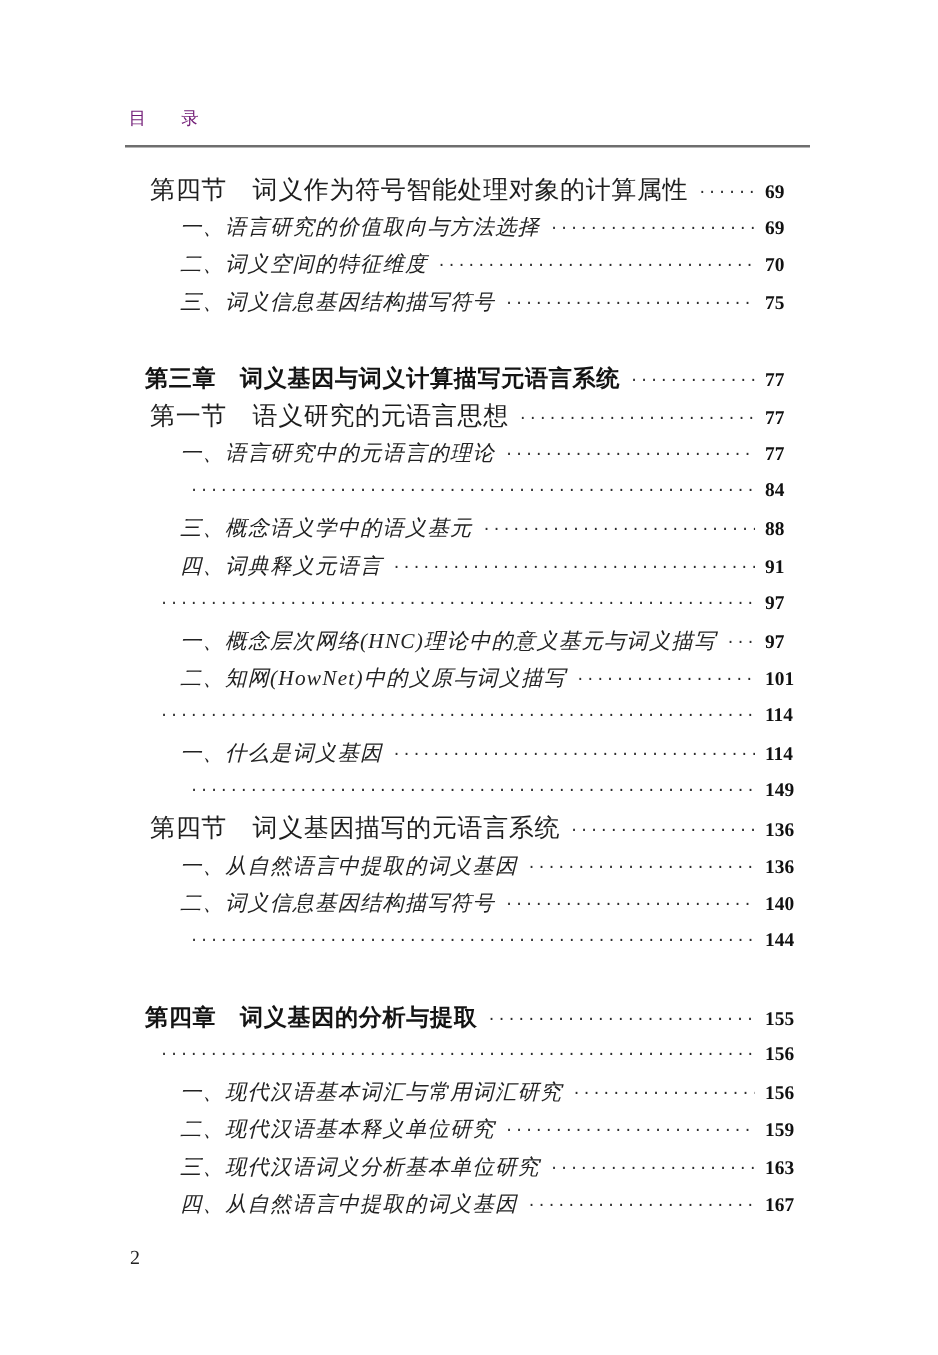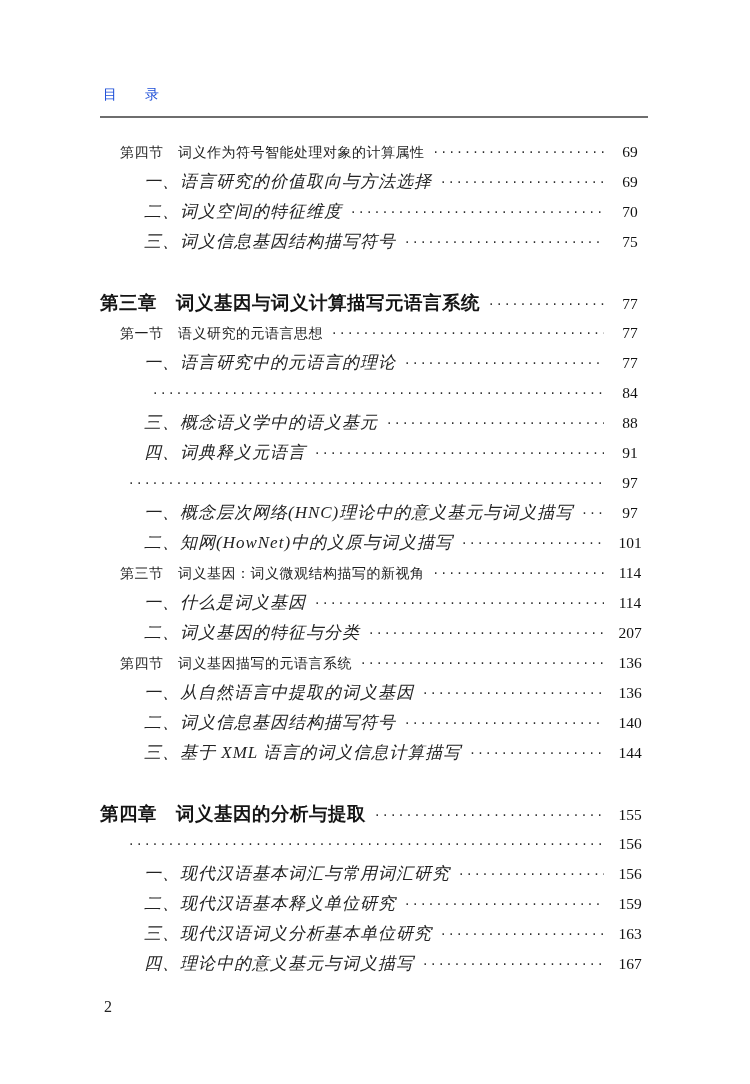--- a/index.html
+++ b/index.html
@@ -12,21 +12,21 @@
     overflow: hidden;
     font-family: "Liberation Serif", "DejaVu Serif", serif;
     color: #1c1c1c;
   }
   .running-header {
     position: absolute;
     left: 103px;
     top: 86px;
     font-size: 14px;
     letter-spacing: 7px;
-    color: #1d4ed8;
+    color: #701a75;
     font-family: "Liberation Serif", "DejaVu Serif", serif;
   }
   .header-rule {
     position: absolute;
     left: 100px;
     top: 116px;
     width: 548px;
     height: 2px;
     background: #6e6e6e;
   }
@@ -36,32 +36,32 @@
     top: 137px;
     width: 548px;
   }
   .row {
     display: flex;
     align-items: baseline;
     height: 30px;
     line-height: 30px;
     white-space: nowrap;
   }
-  .row.gap-before { margin-top: 31px; }
+  .row.gap-before { margin-top: 31px; margin-left: 16px; }
   .row .title { flex: 0 0 auto; }
   .row.lvl-chapter .title {
     font-family: "Liberation Sans", "DejaVu Sans", sans-serif;
     font-weight: bold;
     font-size: 18.5px;
     letter-spacing: 0.5px;
     color: #141414;
   }
   .row.lvl-section {  padding-left: 20px; }
   .row.lvl-section .title {
-    font-size: 14px;
+    font-size: 20px;
     letter-spacing: 0.5px;
     color: #1e1e1e;
   }
   .row.lvl-sub { padding-left: 44px; }
   .row.lvl-sub .title {
     font-style: italic;
     font-size: 17px;
     letter-spacing: 1px;
     color: #222222;
   }
@@ -74,24 +74,25 @@
   }
   .leader::after {
     content: "····································································································································";
     font-size: 14px;
     letter-spacing: 3.5px;
     font-family: "DejaVu Sans", sans-serif;
   }
   .pagenum {
     flex: 0 0 auto;
     min-width: 36px;
-    text-align: center;
+    text-align: left;
     font-size: 15.5px;
     color: #111111;
     font-family: "Liberation Serif", "DejaVu Serif", serif;
+    font-weight: bold;
   }
   .folio {
     position: absolute;
     left: 104px;
     top: 998px;
     font-size: 16px;
     color: #222222;
   }
 </style>
 </head>
@@ -161,51 +162,48 @@
     <span class="title">一、概念层次网络(HNC)理论中的意义基元与词义描写</span>
     <span class="leader"></span>
     <span class="pagenum">97</span>
   </div>
       <div class="row lvl-sub">
     <span class="title">二、知网(HowNet)中的义原与词义描写</span>
     <span class="leader"></span>
     <span class="pagenum">101</span>
   </div>
       <div class="row lvl-section">
-    <span class="title">第三节　词义基因：词义微观结构描写的新视角</span>
     <span class="leader"></span>
     <span class="pagenum">114</span>
   </div>
       <div class="row lvl-sub">
     <span class="title">一、什么是词义基因</span>
     <span class="leader"></span>
     <span class="pagenum">114</span>
   </div>
       <div class="row lvl-sub">
-    <span class="title">二、词义基因的特征与分类</span>
-    <span class="leader"></span>
-    <span class="pagenum">207</span>
+    <span class="leader"></span>
+    <span class="pagenum">149</span>
   </div>
       <div class="row lvl-section">
     <span class="title">第四节　词义基因描写的元语言系统</span>
     <span class="leader"></span>
     <span class="pagenum">136</span>
   </div>
       <div class="row lvl-sub">
     <span class="title">一、从自然语言中提取的词义基因</span>
     <span class="leader"></span>
     <span class="pagenum">136</span>
   </div>
       <div class="row lvl-sub">
     <span class="title">二、词义信息基因结构描写符号</span>
     <span class="leader"></span>
     <span class="pagenum">140</span>
   </div>
       <div class="row lvl-sub">
-    <span class="title">三、基于 XML 语言的词义信息计算描写</span>
     <span class="leader"></span>
     <span class="pagenum">144</span>
   </div>
       <div class="row lvl-chapter gap-before">
     <span class="title">第四章　词义基因的分析与提取</span>
     <span class="leader"></span>
     <span class="pagenum">155</span>
   </div>
       <div class="row lvl-section">
     <span class="leader"></span>
@@ -220,20 +218,20 @@
     <span class="title">二、现代汉语基本释义单位研究</span>
     <span class="leader"></span>
     <span class="pagenum">159</span>
   </div>
       <div class="row lvl-sub">
     <span class="title">三、现代汉语词义分析基本单位研究</span>
     <span class="leader"></span>
     <span class="pagenum">163</span>
   </div>
       <div class="row lvl-sub">
-    <span class="title">四、理论中的意义基元与词义描写</span>
+    <span class="title">四、从自然语言中提取的词义基因</span>
     <span class="leader"></span>
     <span class="pagenum">167</span>
   </div>
     </div>
 
   <div class="folio">2</div>
 </div>
 
 </body></html>

